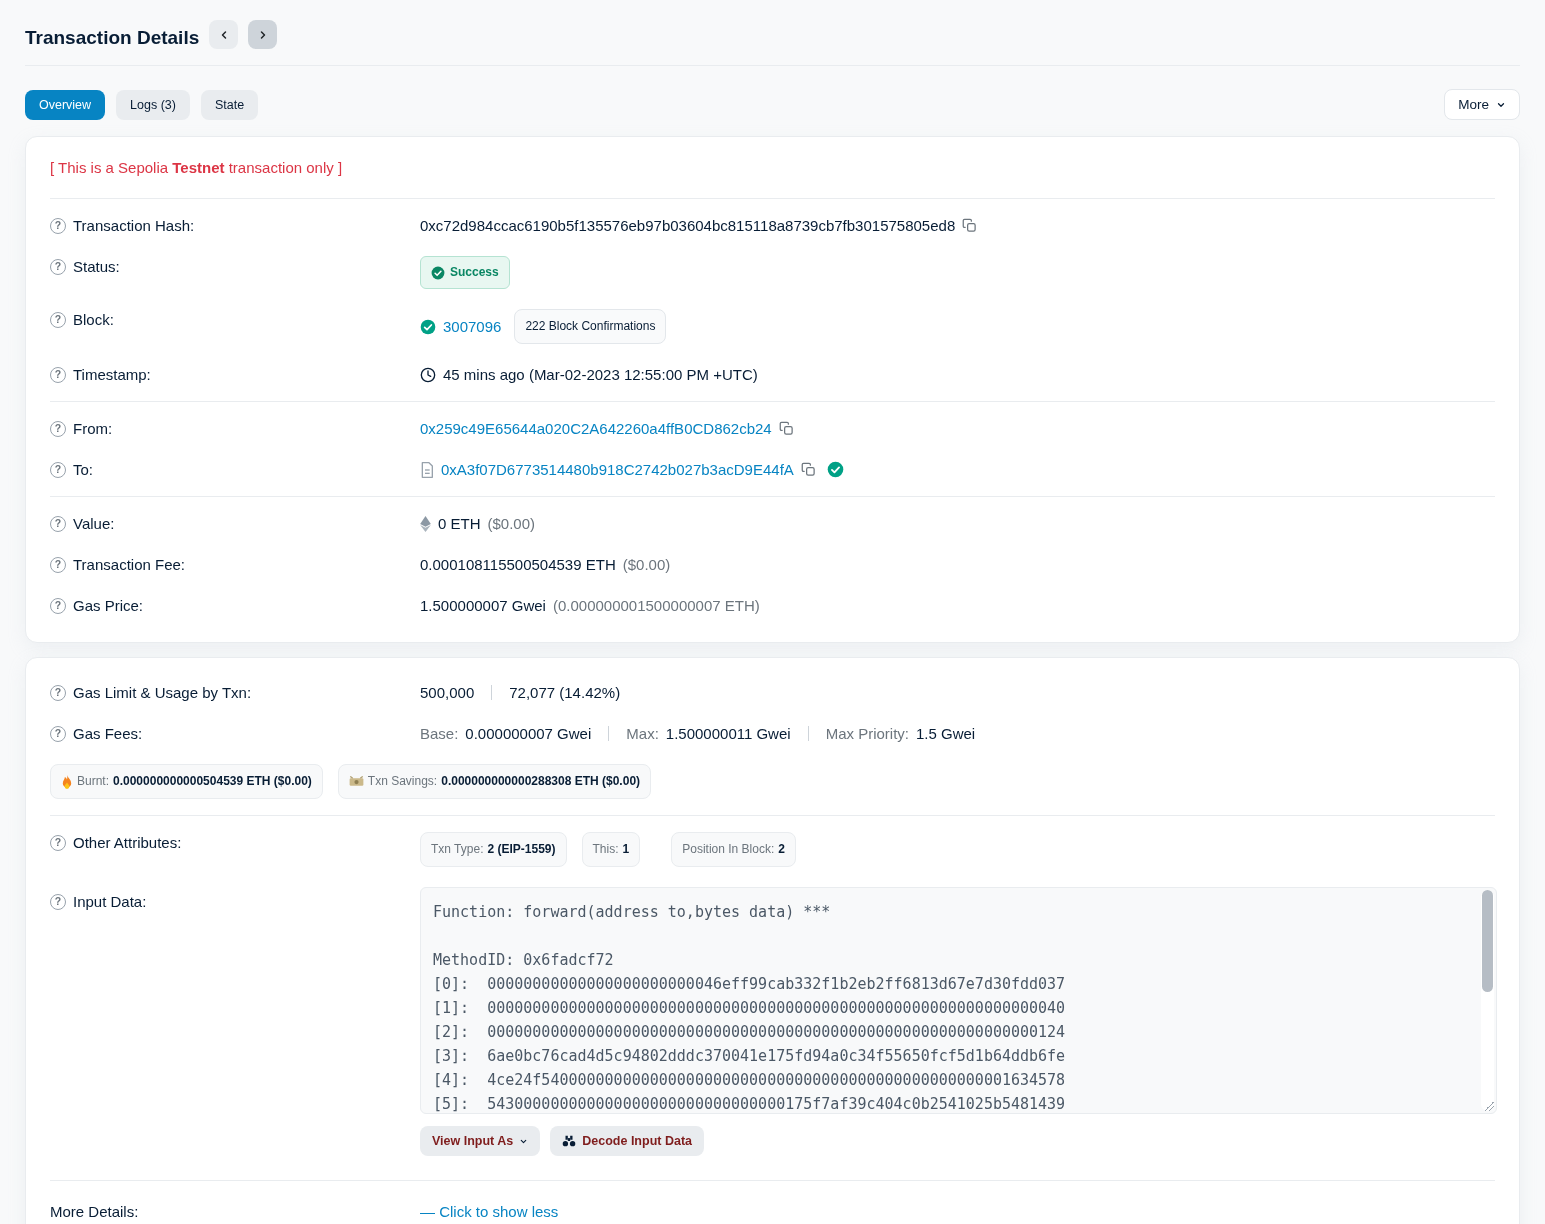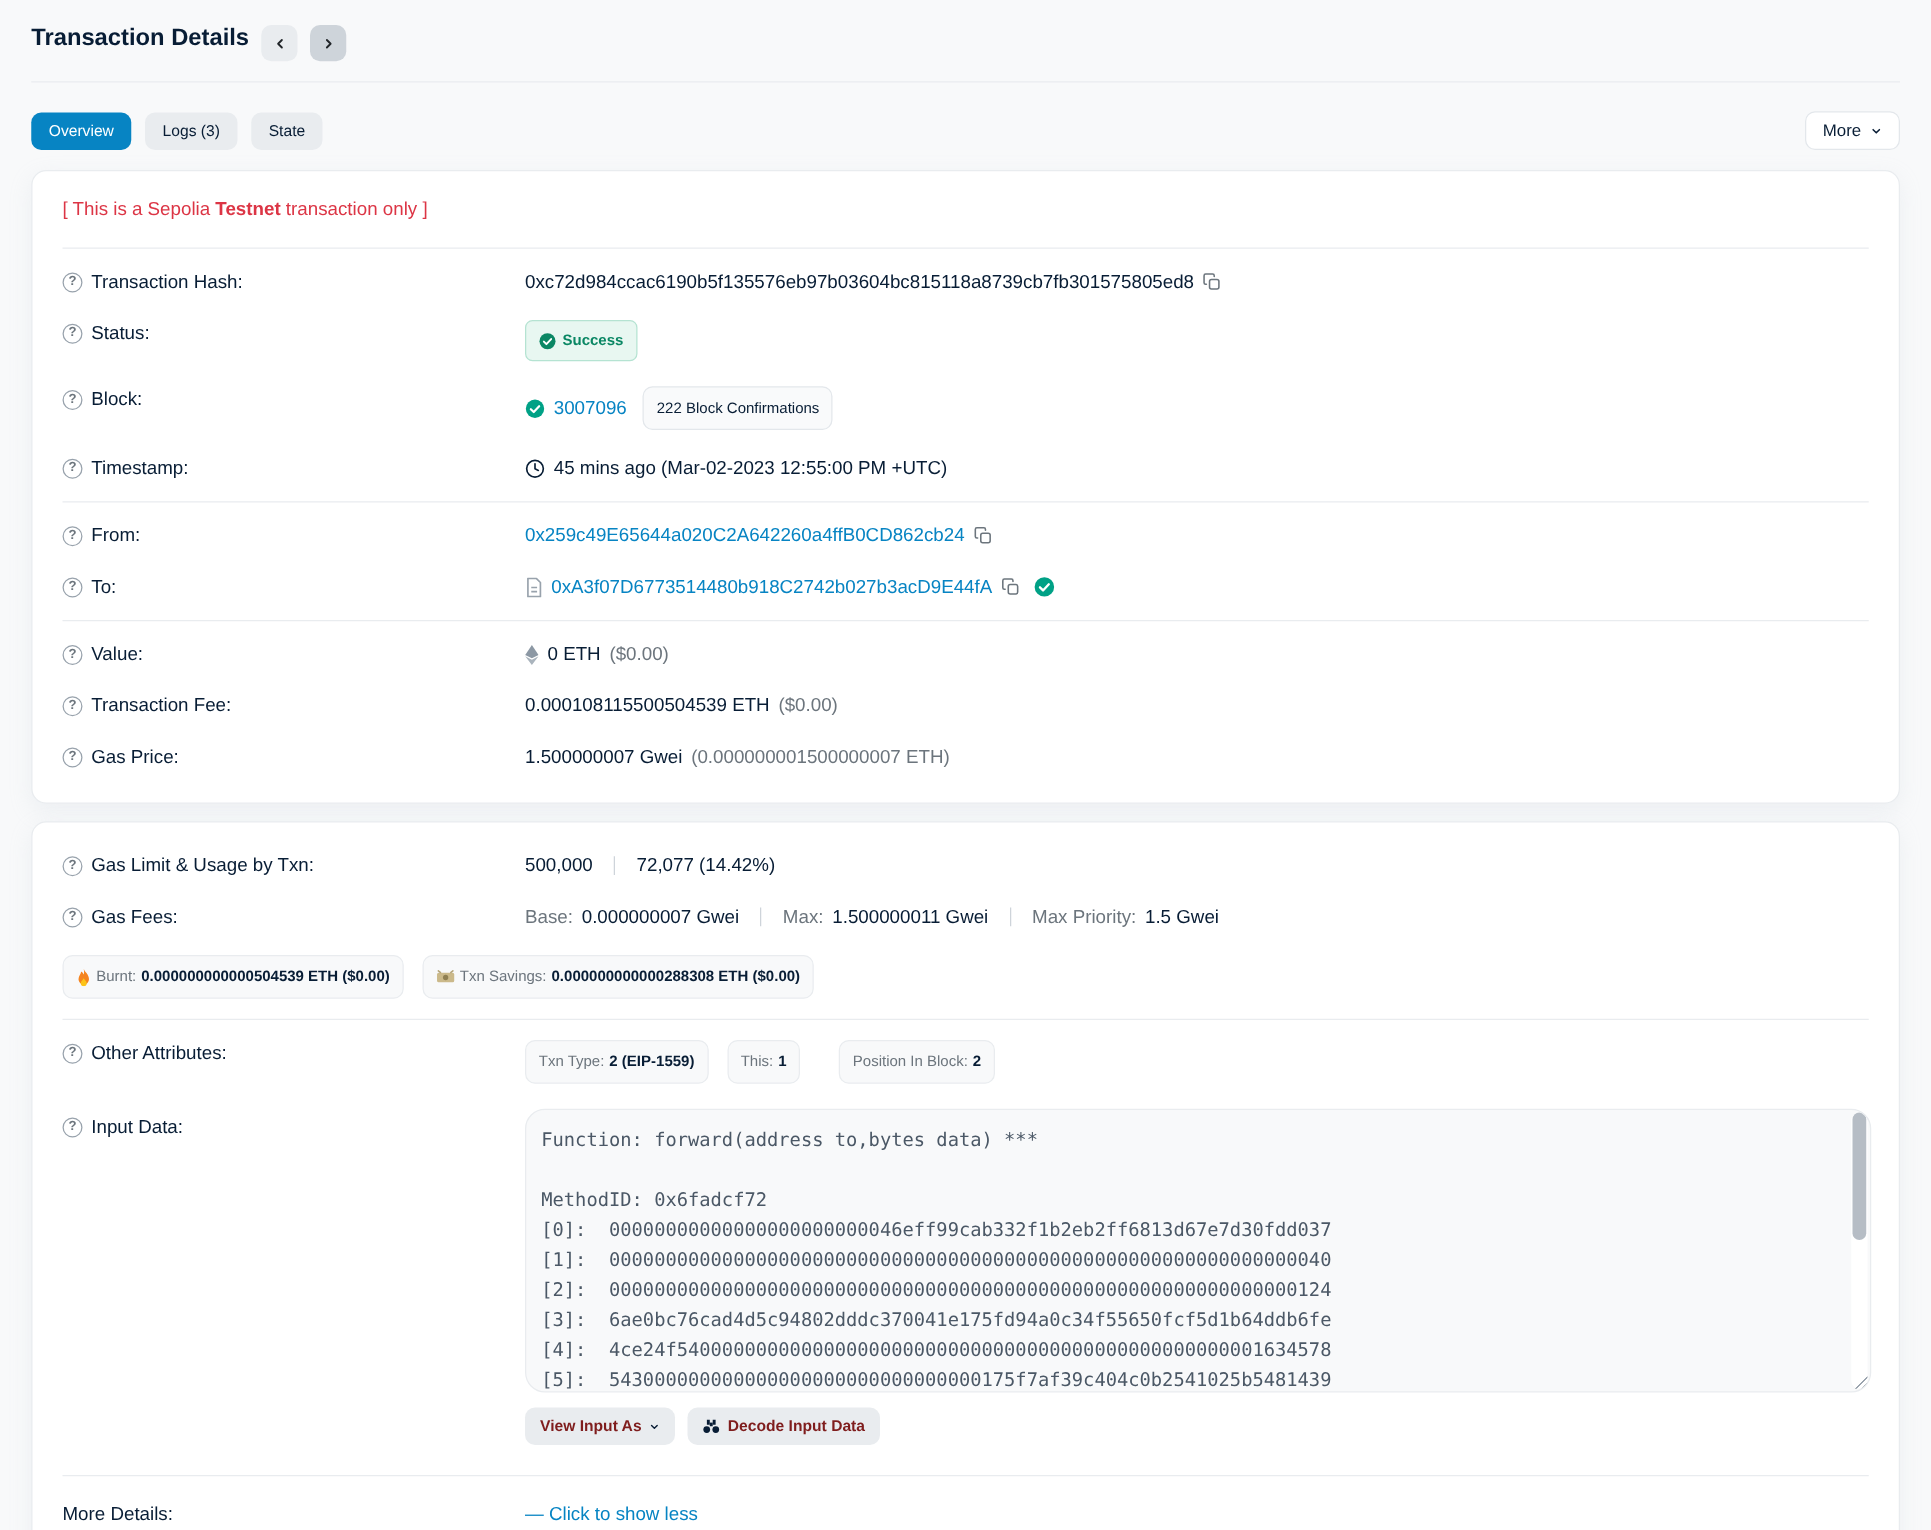--- a/index.html
+++ b/index.html
@@ -1,20 +1,20 @@
 <!DOCTYPE html>
 <html><head>
 <meta charset="utf-8">
 <style>
   * { margin:0; padding:0; box-sizing:border-box; }
   html,body { width:1545px; height:1224px; background:#f8f9fa; font-family:"Liberation Sans", sans-serif; color:#081d35; overflow:hidden; }
   .wrap { padding:0 25px; }
 
   
-  .page-header { display:flex; align-items:flex-start; gap:10px; padding:20px 0 16px; }
+  .page-header { display:flex; align-items:flex-end; gap:10px; padding:20px 0 16px; }
   .page-title { font-size:19px; font-weight:bold; }
   .nav-btn { width:29px; height:29px; border:none; border-radius:8px; display:flex; align-items:center; justify-content:center; cursor:pointer; }
   .nav-btn.prev { background:#e9ecef; }
   .nav-btn.next { background:#ced4da; }
   .hdr-divider { border-bottom:1px solid #e9ecef; }
 
   
   .tabs-row { display:flex; align-items:center; padding:23px 0 16px; }
   .pill { font-size:12.5px; font-weight:normal; border:none; border-radius:8px; padding:8px 14px; margin-right:11px; background:#e9ecef; color:#081d35; cursor:pointer; }
   .pill.active { background:#0784c3; color:#fff; }
@@ -39,21 +39,21 @@
 
   .copy-icon, .ico { display:inline-flex; align-items:center; cursor:pointer; }
 
   .status-badge { display:inline-flex; align-items:center; gap:5px; background:#e8f7f1; border:1px solid #b5e3d2; color:#0a8764; border-radius:6px; padding:5px 10px; font-size:12px; font-weight:bold; }
   .gray-badge { display:inline-flex; align-items:center; gap:4px; background:#f8f9fa; border:1px solid #e9ecef; border-radius:8px; padding:6px 10px; font-size:12px; }
   .gray-badge .b-label { color:#6c757d; }
   .gray-badge .b-value { color:#081d35; font-weight:bold; }
   .conf-badge { background:#f9fafb; border:1px solid #e3e7eb; border-radius:8px; padding:6px 10px; font-size:12px; font-weight:normal; color:#081d35; }
 
   
-  .input-box { position:relative; width:1077px; height:227px; background:#f8f9fa; border:1px solid #e9ecef; border-radius:16px; padding:12px 26px 12px 12px; overflow:hidden; }
+  .input-box { position:relative; width:1077px; height:227px; background:#f8f9fa; border:1px solid #e9ecef; border-radius:6px; padding:12px 26px 12px 12px; overflow:hidden; }
   .input-box pre { font-family:"DejaVu Sans Mono", monospace; font-size:15px; line-height:24px; color:#4b5866; white-space:pre; }
   .ib-scrollbar { position:absolute; top:2px; right:2px; bottom:2px; width:13px; background:#fff; border-radius:7px; }
   .ib-thumb { position:absolute; top:0; left:1px; width:11px; height:46%; background:#b6bdc5; border-radius:6px; cursor:pointer; }
   .ib-resize { position:absolute; right:2px; bottom:2px; width:10px; height:10px; background:
       linear-gradient(135deg, transparent 0 50%, #9aa4ae 50% 56%, transparent 56% 72%, #9aa4ae 72% 78%, transparent 78%); cursor:nwse-resize; }
 
   .input-actions { display:flex; gap:10px; margin-top:12px; }
   .action-btn { display:inline-flex; align-items:center; gap:6px; background:#e9ecef; color:#7f1d1d; border:none; border-radius:8px; font-size:12.5px; font-weight:bold; padding:8px 12px; cursor:pointer; }
 
   .more-details-row { padding:14px 0 18px; }

